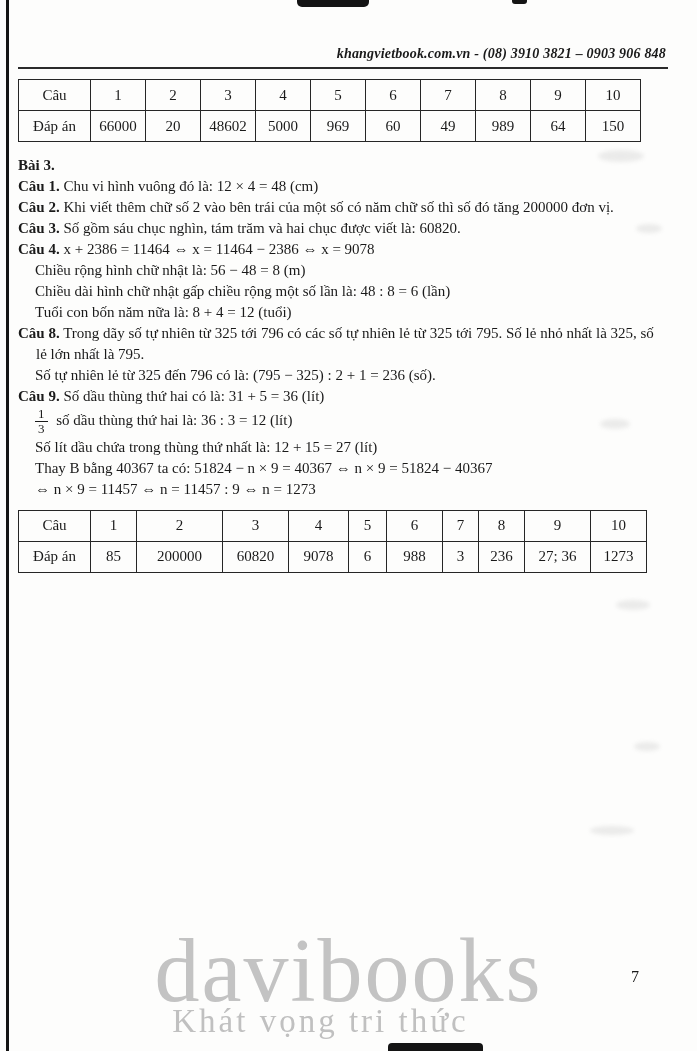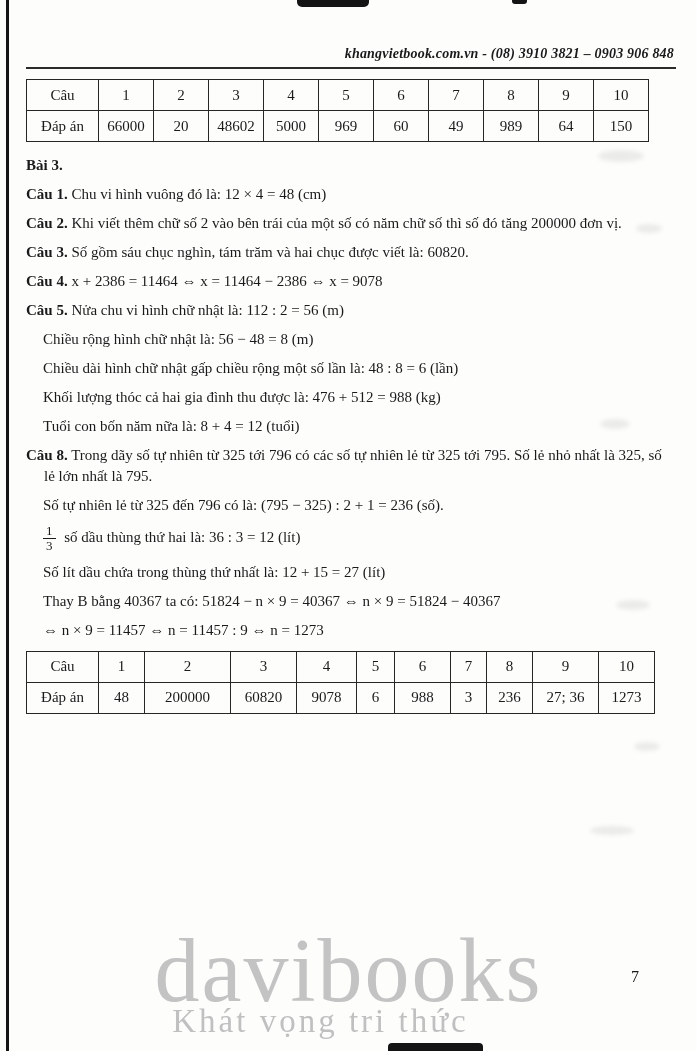--- a/index.html
+++ b/index.html
@@ -1,27 +1,27 @@
 <!DOCTYPE html>
 <html><head>
 <meta charset="utf-8">
 <style>
   html,body{margin:0;padding:0;}
   body{width:697px;height:1051px;background:#ffffff;}
   .sheet{position:relative;width:697px;height:1051px;background:#fdfdfc;overflow:hidden;
          font-family:"Liberation Serif","DejaVu Serif",serif;color:#1a1a1a;}
-  .inner{position:absolute;left:26px;top:46px;width:650px;}
+  .inner{position:absolute;left:18px;top:46px;width:650px;}
   .contact{font-size:14px;font-weight:bold;font-style:italic;text-align:right;padding-right:2px;letter-spacing:.2px;}
   .rule{border-bottom:2px solid #2b2b2b;margin-top:5px;}
   table.anstable{border-collapse:collapse;table-layout:fixed;margin-top:10px;font-size:15px;}
   table.anstable td{border:1px solid #262626;text-align:center;padding:4px 2px;height:22px;overflow:hidden;}
   .t1{width:622px;}
   .t2{width:628px;margin-top:9px;}
   .body-block{margin-top:13px;}
-  .para{font-size:15px;line-height:21px;margin:8px 0 0 0;}
+  .para{font-size:15px;line-height:21px;margin:0 0 0 0;}
   .q{padding-left:18px;text-indent:-18px;}
   .s{margin-left:17px;}
   .lbl{font-weight:bold;}
   .frac{display:inline-block;vertical-align:middle;text-align:center;line-height:1.1;font-size:13px;margin-right:5px;}
   .fn{display:block;border-bottom:1px solid #1a1a1a;padding:0 3px;}
   .fd{display:block;}
   .artifact{position:absolute;background:#141414;}
   .smudge{position:absolute;background:#8f8f8f;opacity:.16;border-radius:50%;filter:blur(2px);}
   .wm{position:absolute;left:0;width:100%;text-align:center;pointer-events:none;white-space:nowrap;}
   .wm-name{top:926px;font-size:90px;line-height:1;letter-spacing:2px;color:#c3c3c3;}
@@ -92,27 +92,26 @@
         </tr>
       </tbody>
     </table>
 
     <div class="body-block">
       <p class="para q"><b class="lbl">Bài 3.</b> <span></span></p>
       <p class="para q"><b class="lbl">Câu 1.</b> <span>Chu vi hình vuông đó là: 12 × 4 = 48 (cm)</span></p>
       <p class="para q"><b class="lbl">Câu 2.</b> <span>Khi viết thêm chữ số 2 vào bên trái của một số có năm chữ số thì số đó tăng 200000 đơn vị.</span></p>
       <p class="para q"><b class="lbl">Câu 3.</b> <span>Số gồm sáu chục nghìn, tám trăm và hai chục được viết là: 60820.</span></p>
       <p class="para q"><b class="lbl">Câu 4.</b> <span>x + 2386 = 11464 ⇔ x = 11464 − 2386 ⇔ x = 9078</span></p>
-      <p class="para q"><b class="lbl">Câu 5.</b> <span>Nửa chu vi hình chữ nhật là: 112 : 2 = 56 (m)</span></p>
       <p class="para s"><span>Chiều rộng hình chữ nhật là: 56 − 48 = 8 (m)</span></p>
       <p class="para s"><span>Chiều dài hình chữ nhật gấp chiều rộng một số lần là: 48 : 8 = 6 (lần)</span></p>
-      <p class="para s"><span>Khối lượng thóc cả hai gia đình thu được là: 476 + 512 = 988 (kg)</span></p>
       <p class="para s"><span>Tuổi con bốn năm nữa là: 8 + 4 = 12 (tuổi)</span></p>
       <p class="para q"><b class="lbl">Câu 8.</b> <span>Trong dãy số tự nhiên từ 325 tới 796 có các số tự nhiên lẻ từ 325 tới 795. Số lẻ nhỏ nhất là 325, số lẻ lớn nhất là 795.</span></p>
       <p class="para s"><span>Số tự nhiên lẻ từ 325 đến 796 có là: (795 − 325) : 2 + 1 = 236 (số).</span></p>
+      <p class="para q"><b class="lbl">Câu 9.</b> <span>Số dầu thùng thứ hai có là: 31 + 5 = 36 (lít)</span></p>
       <p class="para s"><span class="frac"><span class="fn">1</span><span class="fd">3</span></span> <span>số dầu thùng thứ hai là: 36 : 3 = 12 (lít)</span></p>
       <p class="para s"><span>Số lít dầu chứa trong thùng thứ nhất là: 12 + 15 = 27 (lít)</span></p>
       <p class="para s"><span>Thay B bằng 40367 ta có: 51824 − n × 9 = 40367 ⇔ n × 9 = 51824 − 40367</span></p>
       <p class="para s"><span>⇔ n × 9 = 11457 ⇔ n = 11457 : 9 ⇔ n = 1273</span></p>
     </div>
 
     <table class="anstable t2">
       <colgroup>
         <col style="width:72px">
           <col style="width:46px">
@@ -135,21 +134,21 @@
           <td>4</td>
           <td>5</td>
           <td>6</td>
           <td>7</td>
           <td>8</td>
           <td>9</td>
           <td>10</td>
         </tr>
         <tr>
           <td>Đáp án</td>
-          <td>48</td>
+          <td>85</td>
           <td>200000</td>
           <td>60820</td>
           <td>9078</td>
           <td>6</td>
           <td>988</td>
           <td>3</td>
           <td>236</td>
           <td>27; 36</td>
           <td>1273</td>
         </tr>

